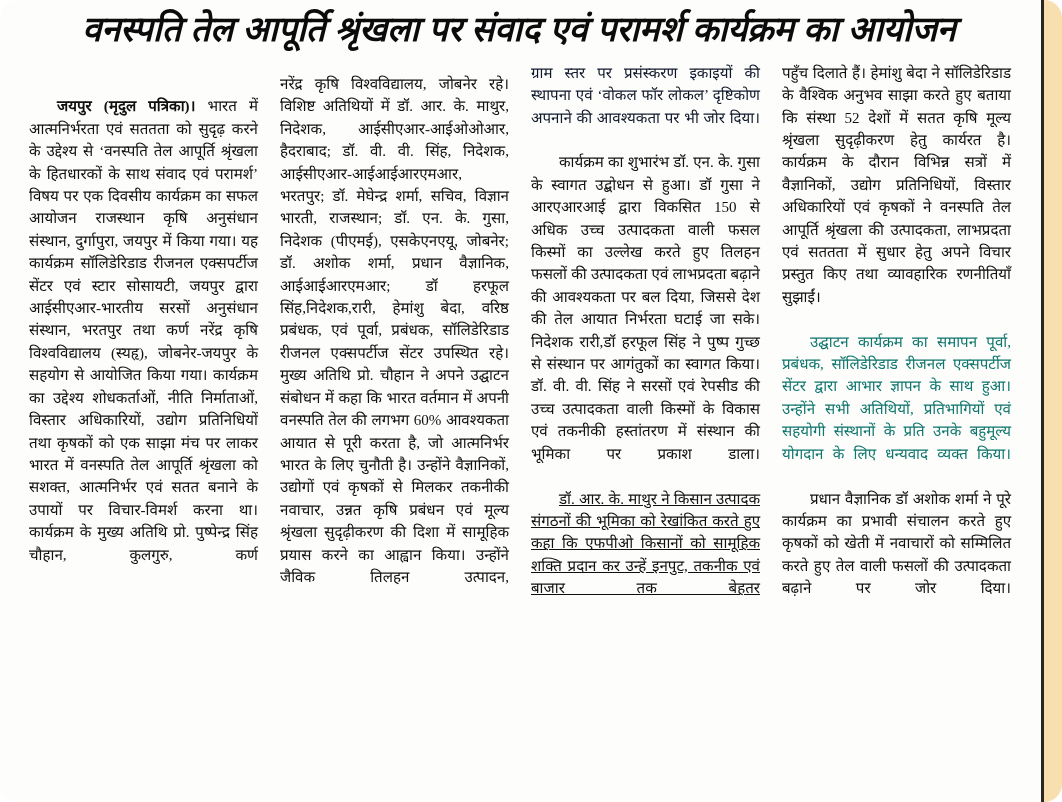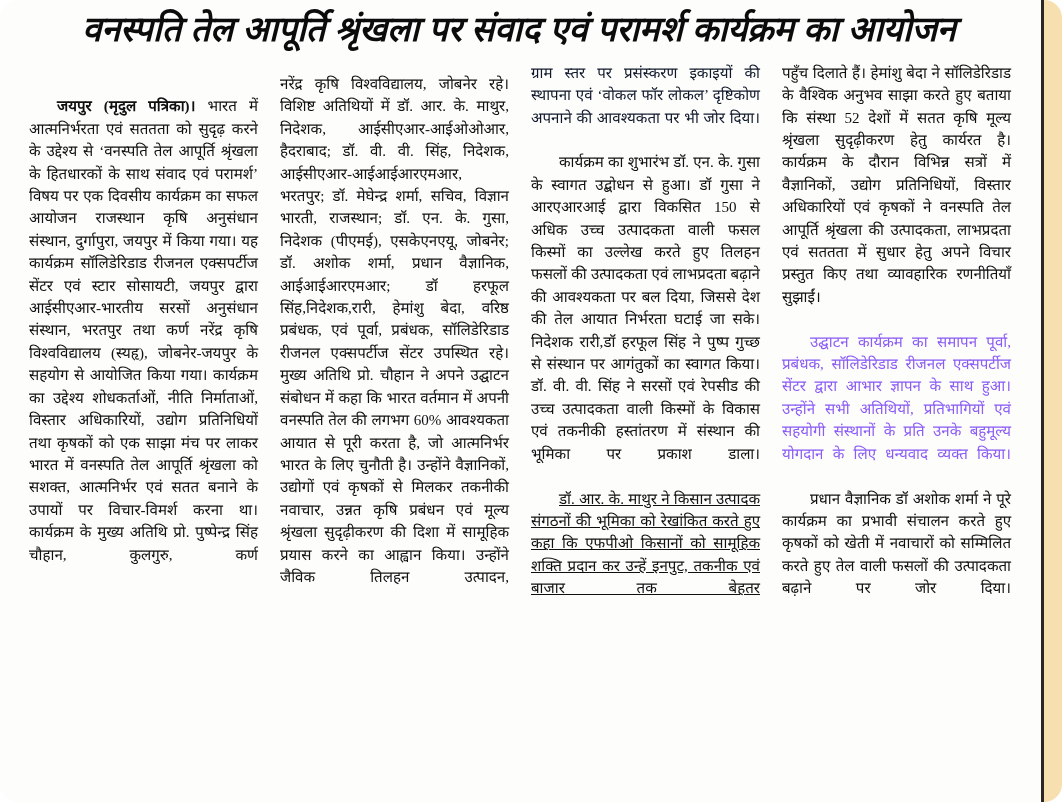--- a/index.html
+++ b/index.html
@@ -121,21 +121,21 @@
       </div>
 
       <div class="col">
         <p style="color: #0f172a;"><span>ग्राम स्तर पर प्रसंस्करण इकाइयों की स्थापना एवं ‘वोकल फॉर लोकल’ दृष्टिकोण अपनाने की आवश्यकता पर भी जोर दिया।</span></p>
         <p class="indent" style="color: rgb(16, 16, 16);"><span>कार्यक्रम का शुभारंभ डॉ. एन. के. गुसा के स्वागत उद्बोधन से हुआ। डॉ गुसा ने आरएआरआई द्वारा विकसित 150 से अधिक उच्च उत्पादकता वाली फसल किस्मों का उल्लेख करते हुए तिलहन फसलों की उत्पादकता एवं लाभप्रदता बढ़ाने की आवश्यकता पर बल दिया, जिससे देश की तेल आयात निर्भरता घटाई जा सके।निदेशक रारी,डॉ हरफूल सिंह ने पुष्प गुच्छ से संस्थान पर आगंतुकों का स्वागत किया।डॉ. वी. वी. सिंह ने सरसों एवं रेपसीड की उच्च उत्पादकता वाली किस्मों के विकास एवं तकनीकी हस्तांतरण में संस्थान की भूमिका पर प्रकाश डाला।</span></p>
         <p class="indent" style="color: rgb(16, 16, 16); text-decoration: underline;"><span>डॉ. आर. के. माथुर ने किसान उत्पादक संगठनों की भूमिका को रेखांकित करते हुए कहा कि एफपीओ किसानों को सामूहिक शक्ति प्रदान कर उन्हें इनपुट, तकनीक एवं बाजार तक बेहतर</span></p>
       </div>
 
       <div class="col">
         <p style="color: rgb(16, 16, 16);"><span>पहुँच दिलाते हैं। हेमांशु बेदा ने सॉलिडेरिडाड के वैश्विक अनुभव साझा करते हुए बताया कि संस्था 52 देशों में सतत कृषि मूल्य श्रृंखला सुदृढ़ीकरण हेतु कार्यरत है। कार्यक्रम के दौरान विभिन्न सत्रों में वैज्ञानिकों, उद्योग प्रतिनिधियों, विस्तार अधिकारियों एवं कृषकों ने वनस्पति तेल आपूर्ति श्रृंखला की उत्पादकता, लाभप्रदता एवं सततता में सुधार हेतु अपने विचार प्रस्तुत किए तथा व्यावहारिक रणनीतियाँ सुझाईं।</span></p>
-        <p class="indent" style="color: #8b5cf6;"><span>उद्घाटन कार्यक्रम का समापन पूर्वा, प्रबंधक, सॉलिडेरिडाड रीजनल एक्सपर्टीज सेंटर द्वारा आभार ज्ञापन के साथ हुआ। उन्होंने सभी अतिथियों, प्रतिभागियों एवं सहयोगी संस्थानों के प्रति उनके बहुमूल्य योगदान के लिए धन्यवाद व्यक्त किया।</span></p>
+        <p class="indent" style="color: #0f766e;"><span>उद्घाटन कार्यक्रम का समापन पूर्वा, प्रबंधक, सॉलिडेरिडाड रीजनल एक्सपर्टीज सेंटर द्वारा आभार ज्ञापन के साथ हुआ। उन्होंने सभी अतिथियों, प्रतिभागियों एवं सहयोगी संस्थानों के प्रति उनके बहुमूल्य योगदान के लिए धन्यवाद व्यक्त किया।</span></p>
         <p class="indent" style="color: rgb(16, 16, 16);"><span>प्रधान वैज्ञानिक डॉ अशोक शर्मा ने पूरे कार्यक्रम का प्रभावी संचालन करते हुए कृषकों को खेती में नवाचारों को सम्मिलित करते हुए तेल वाली फसलों की उत्पादकता बढ़ाने पर जोर दिया।</span></p>
       </div>
 
     </div>
   </div>
 
   <div class="edge-rule" style="background: rgb(43, 38, 34);"></div>
   <div class="edge-strip" style="background: rgb(247, 223, 176);"></div>
 
 </div>

